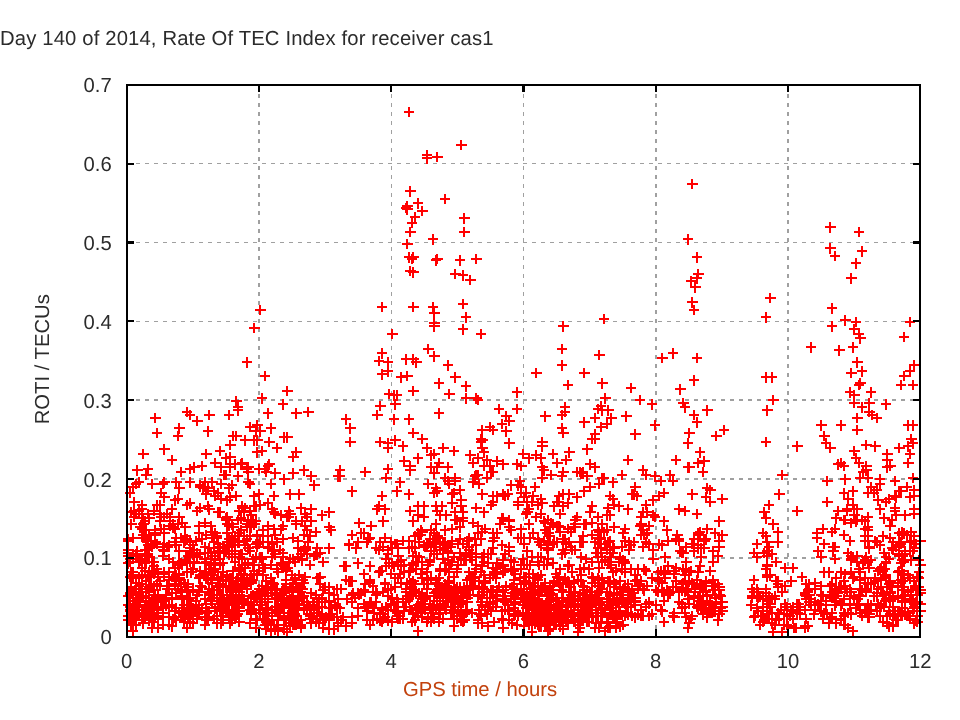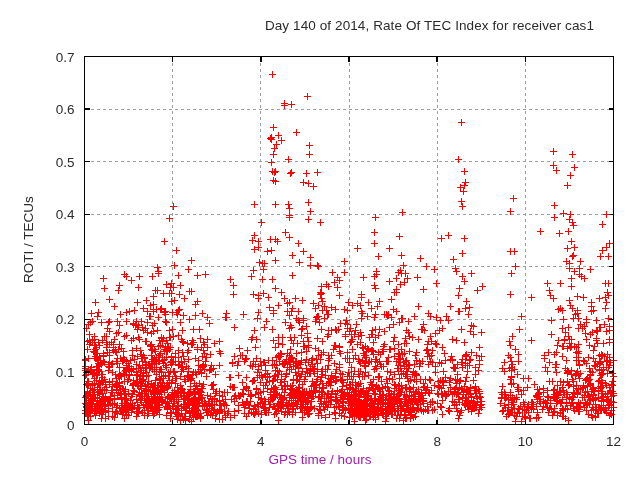--- a/index.html
+++ b/index.html
@@ -20,34 +20,34 @@
     position: absolute;
     left: 0; top: 0;
     width: 640px;
     height: 480px;
   }
   #plot-title {
     position: absolute;
     left: 0;
     top: 18px;
     width: 594px;
-    text-align: right;
+    text-align: left;
     font-size: 13.5px;
     color: #2b2b2b;
     letter-spacing: 0.1px;
     white-space: nowrap;
   }
   #xlabel {
     position: absolute;
     left: 0;
     top: 452px;
     width: 640px;
     text-align: center;
     font-size: 13.5px;
-    color: #a21caf;
+    color: #c2410c;
     white-space: nowrap;
   }
   #ylabel {
     position: absolute;
     left: -52px;
     top: 232px;
     width: 160px;
     text-align: center;
     font-size: 13.5px;
     color: #2b2b2b;

